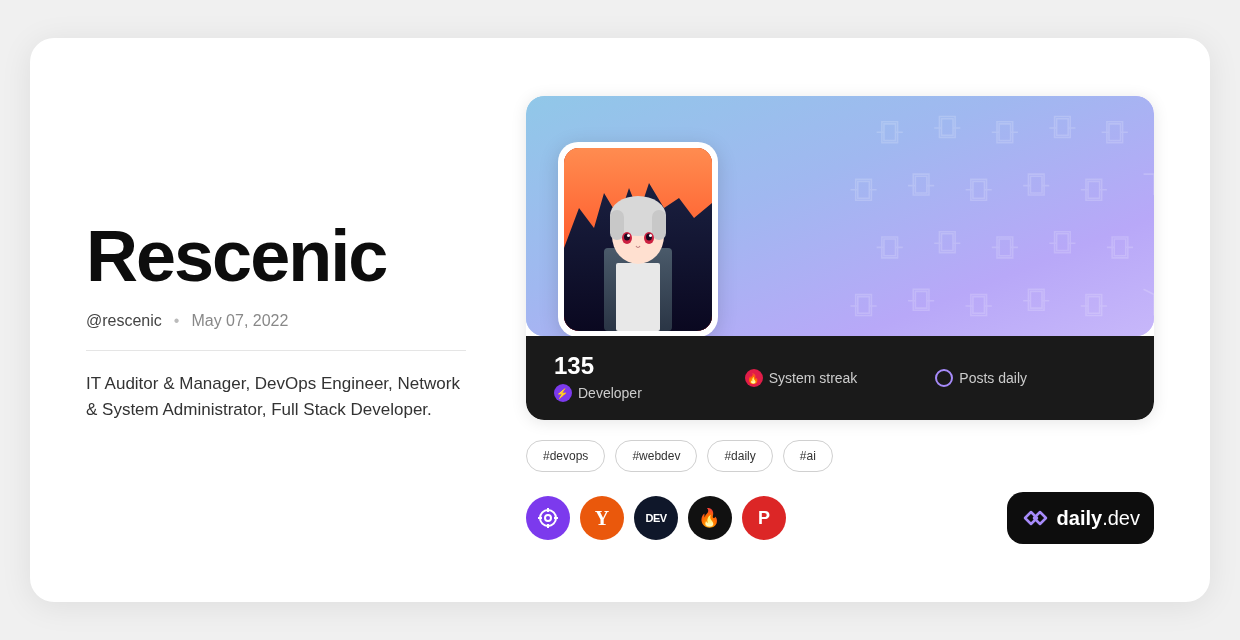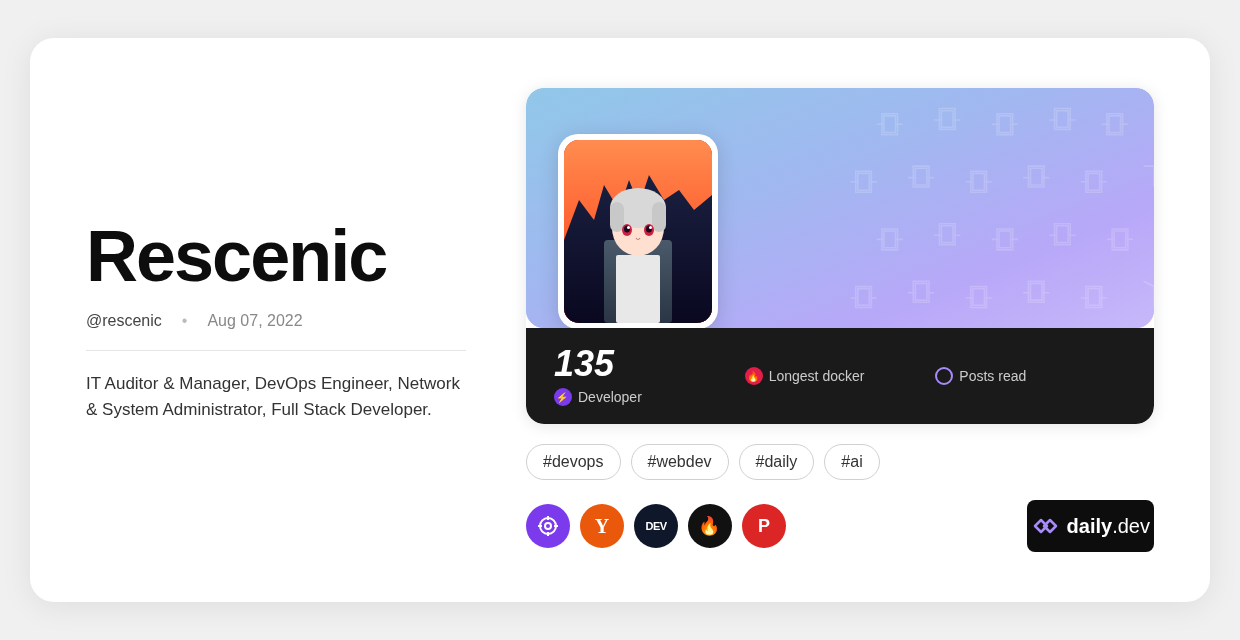--- a/index.html
+++ b/index.html
@@ -35,21 +35,21 @@
     .username {
       font-size: 72px;
       font-weight: 800;
       color: #0d0d0d;
       line-height: 1.1;
       letter-spacing: -2px;
     }
     .handle-date {
       display: flex;
       align-items: center;
-      gap: 20px;
+      gap: 12px;
       margin-top: 16px;
       font-size: 16px;
       color: #888;
       text-align: right;
     }
     .handle {
       color: #444;
       font-weight: 500;
     }
     .dot {
@@ -124,25 +124,24 @@
       align-items: center;
       gap: 0;
     }
     .stat-item {
       flex: 1;
       display: flex;
       flex-direction: column;
       gap: 6px;
     }
     .stat-value {
-      font-size: 36px;
+      font-size: 24px;
       font-weight: 700;
       color: #ffffff;
       line-height: 1;
-      font-style: italic;
     }
     .stat-label {
       display: flex;
       align-items: center;
       gap: 6px;
       font-size: 14px;
       color: #cccccc;
     }
     .stat-icon {
       width: 18px;
@@ -161,21 +160,21 @@
     
     .tags-row {
       display: flex;
       flex-wrap: wrap;
       gap: 10px;
     }
     .tag {
       border: 1.5px solid #d0d0d0;
       border-radius: 24px;
       padding: 8px 16px;
-      font-size: 16px;
+      font-size: 12px;
       color: #333;
       font-weight: 500;
       background: white;
     }
 
     
     .bottom-row {
       display: flex;
       align-items: center;
       justify-content: space-between;
@@ -197,22 +196,22 @@
     }
     .src-purple { background: #7c3aed; }
     .src-orange { background: #ea580c; }
     .src-dark { background: #1a1a1a; }
     .src-black { background: #0d0d0d; }
     .src-red { background: #dc2626; }
 
     
     .daily-logo {
       background: #0d0d0d;
-      border-radius: 8px;
-      padding: 12px 4px;
+      border-radius: 16px;
+      padding: 12px 14px;
       display: flex;
       align-items: center;
       gap: 8px;
     }
 
     
     .pattern-svg {
       position: absolute;
       inset: 0;
       width: 100%;
@@ -222,21 +221,21 @@
 </head>
 <body>
 
 <div class="card">
 
   <div class="left">
     <div class="username">Rescenic</div>
     <div class="handle-date">
       <span class="handle">@rescenic</span>
       <span class="dot">•</span>
-      <span class="join-date">Aug 07, 2022</span>
+      <span class="join-date">May 07, 2022</span>
     </div>
     <div class="divider"></div>
     <div class="bio">IT Auditor &amp; Manager, DevOps Engineer, Network &amp; System Administrator, Full Stack Developer.</div>
   </div>
 
   <div class="right">
 
     <div style="border-radius: 18px; overflow: hidden; box-shadow: 0 2px 16px rgba(0,0,0,0.1);">
 
       <div class="profile-banner">
@@ -333,27 +332,27 @@
         <div class="stat-item">
           <span class="stat-value">135</span>
           <span class="stat-label">
             <span class="stat-icon icon-rep">⚡</span>
             <span>Developer</span>
           </span>
         </div>
         <div class="stat-item">
           <span class="stat-label">
             <span class="stat-icon icon-streak">🔥</span>
-            <span>Longest docker</span>
+            <span>System streak</span>
           </span>
         </div>
         <div class="stat-item">
           <span class="stat-label">
             <span class="stat-icon icon-posts" style="border:2px solid #a78bfa;background:transparent;"></span>
-            <span>Posts read</span>
+            <span>Posts daily</span>
           </span>
         </div>
       </div>
     </div>
 
     <div class="tags-row">
       <span class="tag">#devops</span>
       <span class="tag">#webdev</span>
       <span class="tag">#daily</span>
       <span class="tag">#ai</span>

